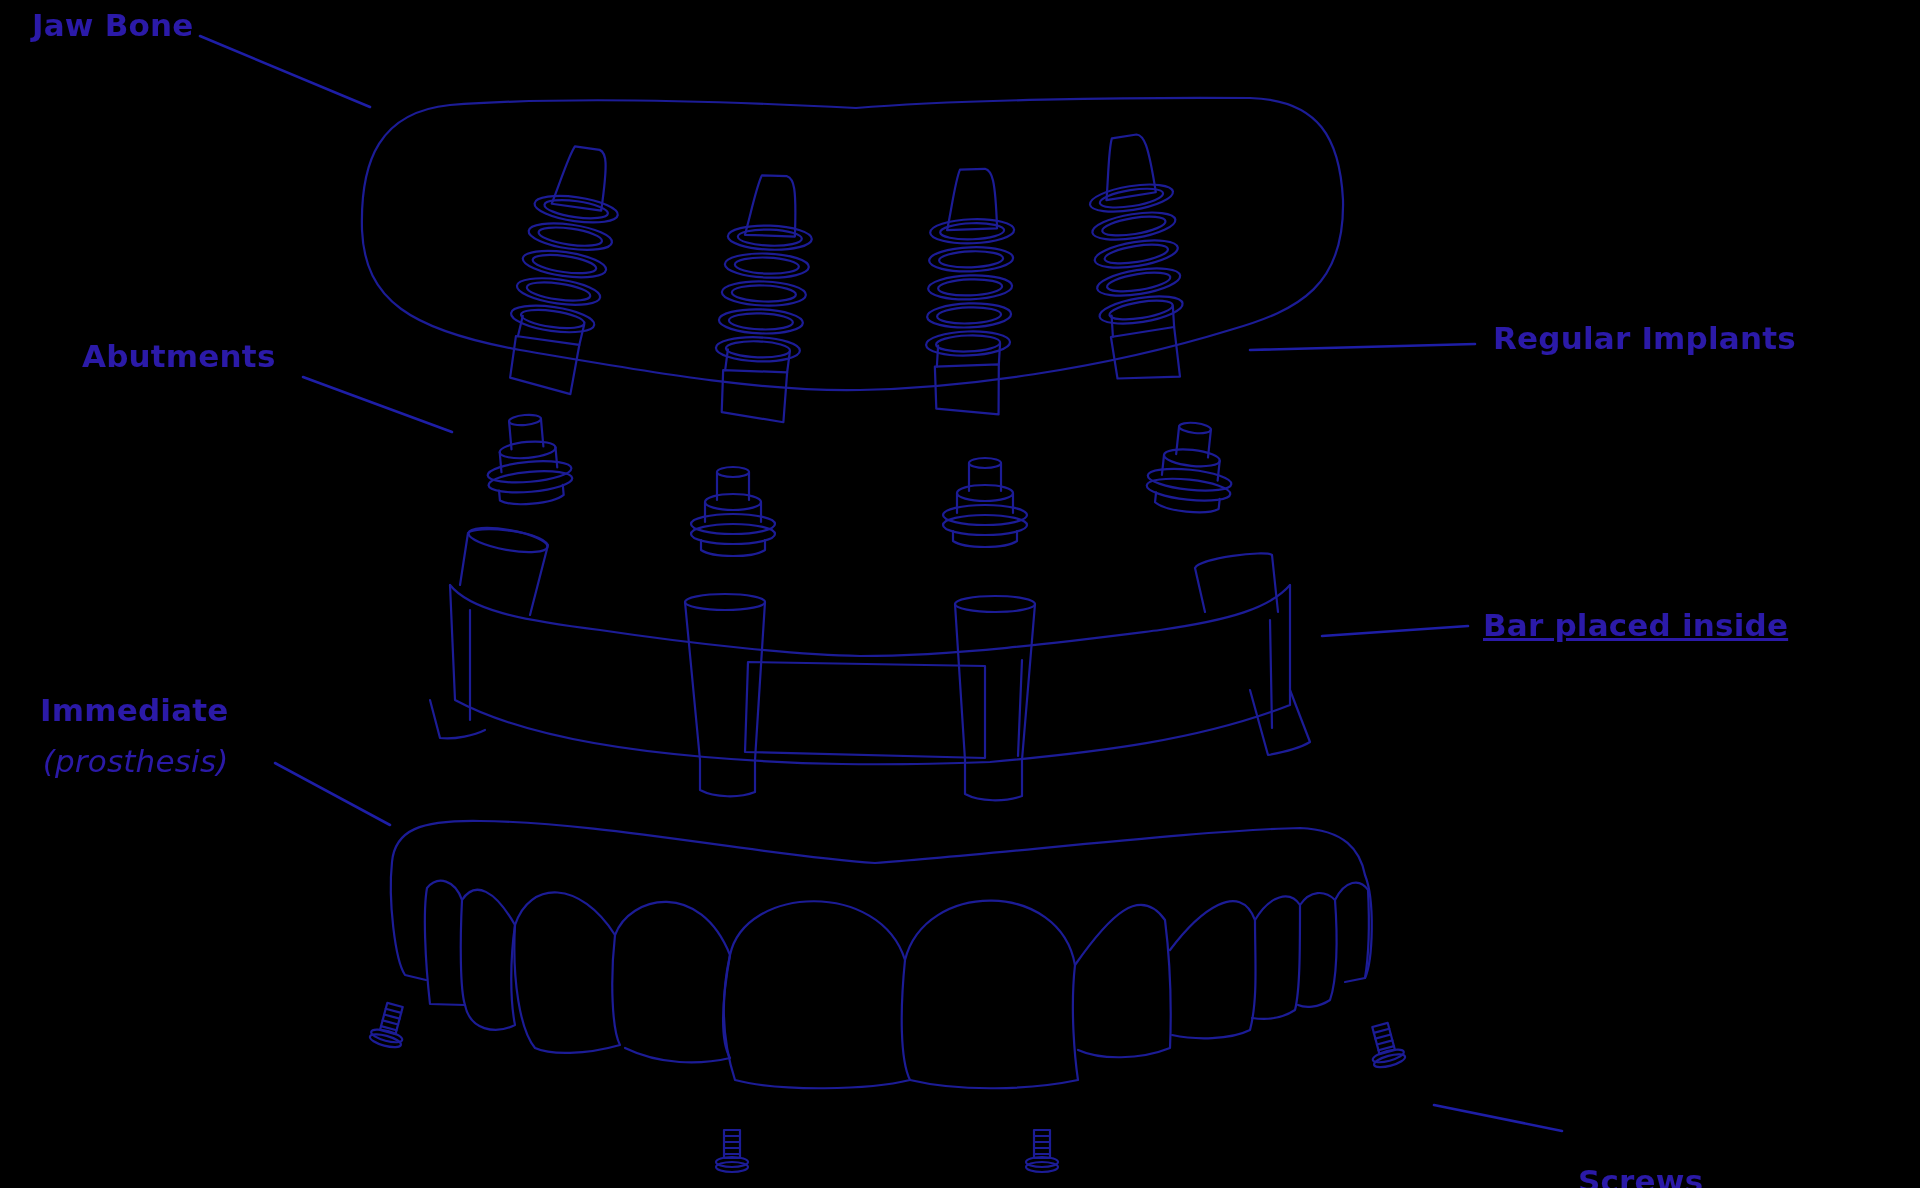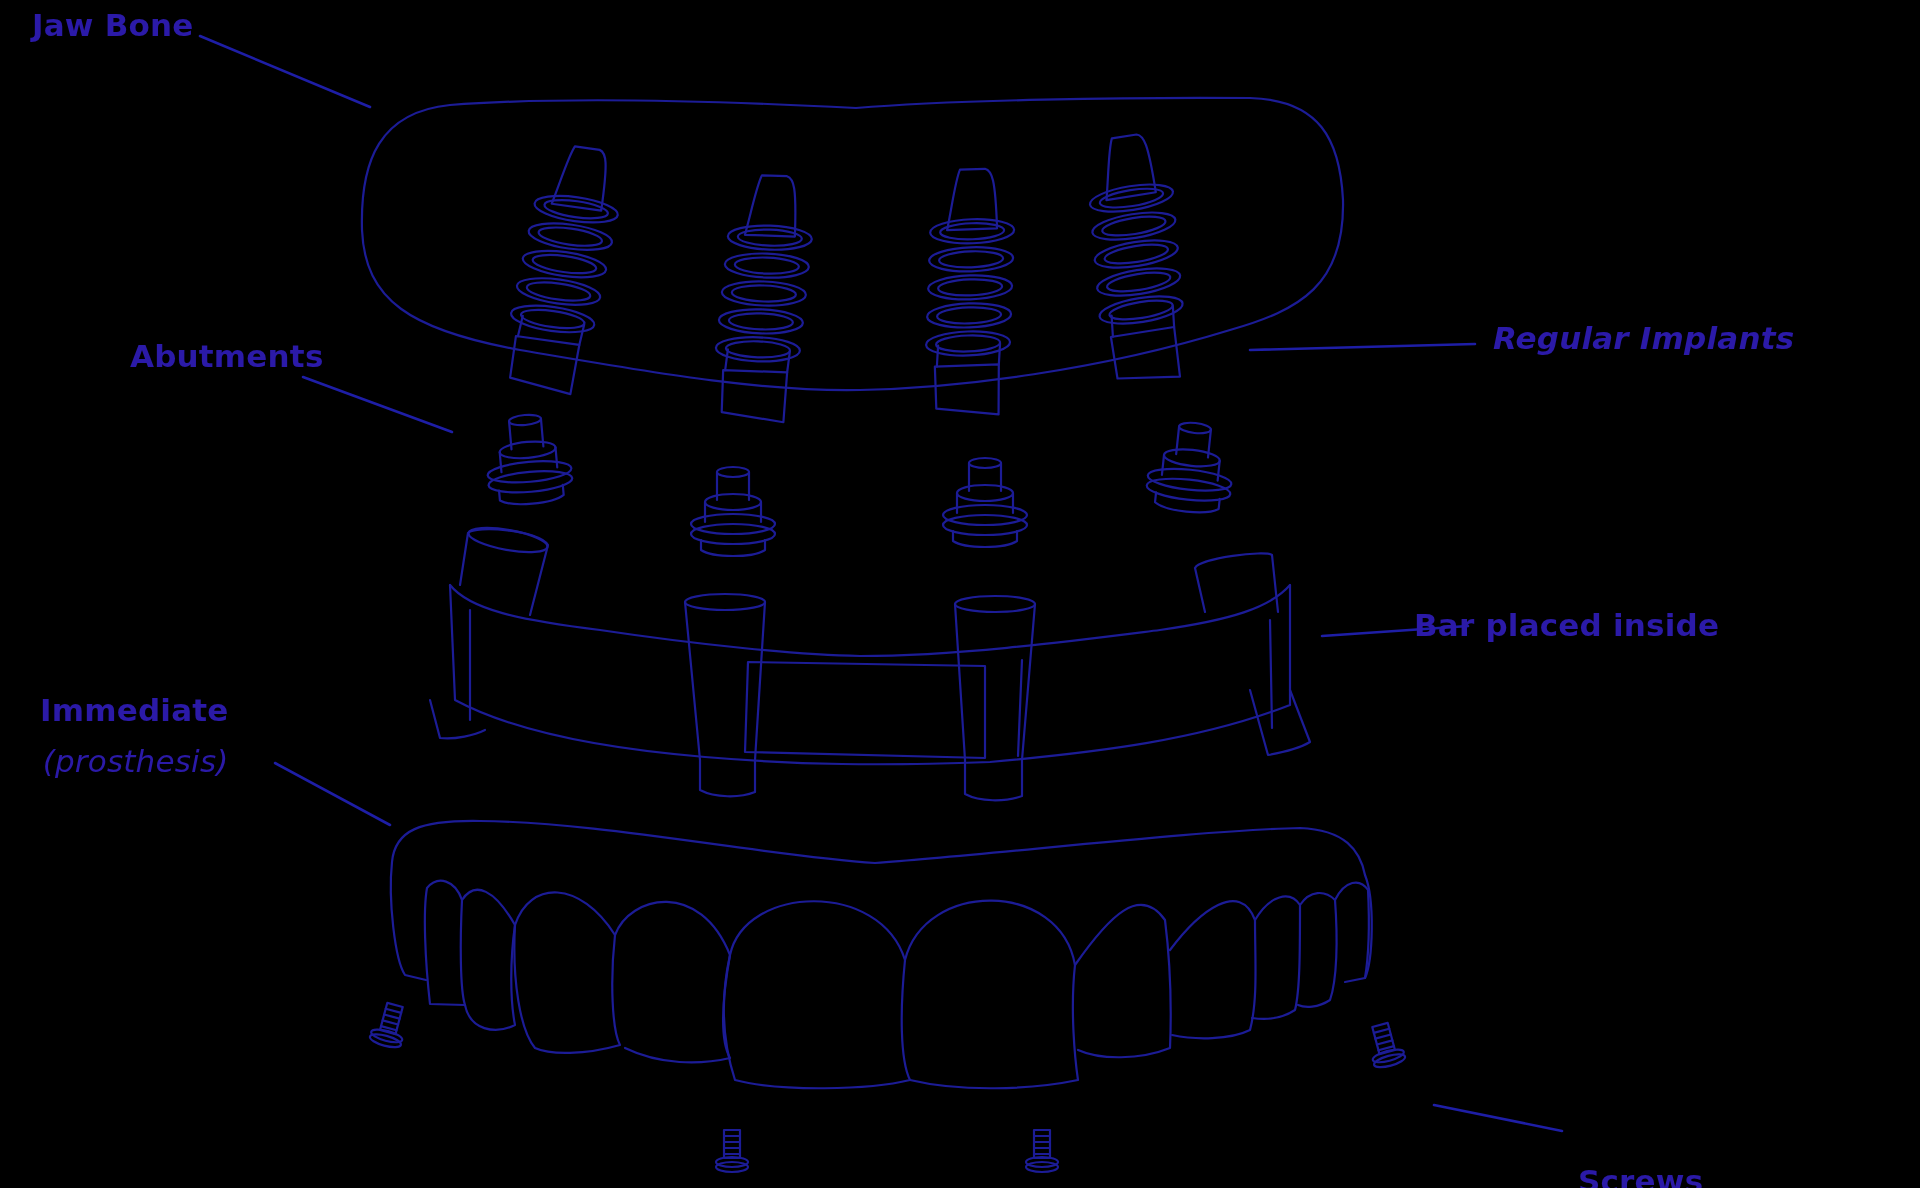--- a/index.html
+++ b/index.html
@@ -139,25 +139,25 @@
   <g class="screw" transform="translate(1042,1130)">
       <use href="#screw"></use>
     </g>
   <g class="screw" transform="translate(1380,1025) rotate(-15)">
       <use href="#screw"></use>
     </g>
 </svg>
 
 <div class="label" style="left:0px; top:0px;padding-left:32px;">Jaw Bone</div>
 
-<div class="label" style="left:1493px; top:313px;font-style:italic;">Regular Implants</div>
+<div class="label" style="left:1493px; top:313px;">Regular Implants</div>
 
-<div class="label" style="left:82px; top:331px;margin-left:48px;">Abutments</div>
+<div class="label" style="left:82px; top:331px;">Abutments</div>
 
-<div class="label" style="left:1414px; top:600px;">
+<div class="label" style="left:1483px; top:600px;text-decoration:underline;">
   <div>Bar placed inside</div>
 </div>
 
 <div class="label" style="left:40px; top:685px; text-align:right;">
   <div>Immediate</div>
   <div><i>(prosthesis)</i></div>
 </div>
 
 <div class="label" style="left:1578px; top:1124px;margin-top:32px;">Screws</div>
 

